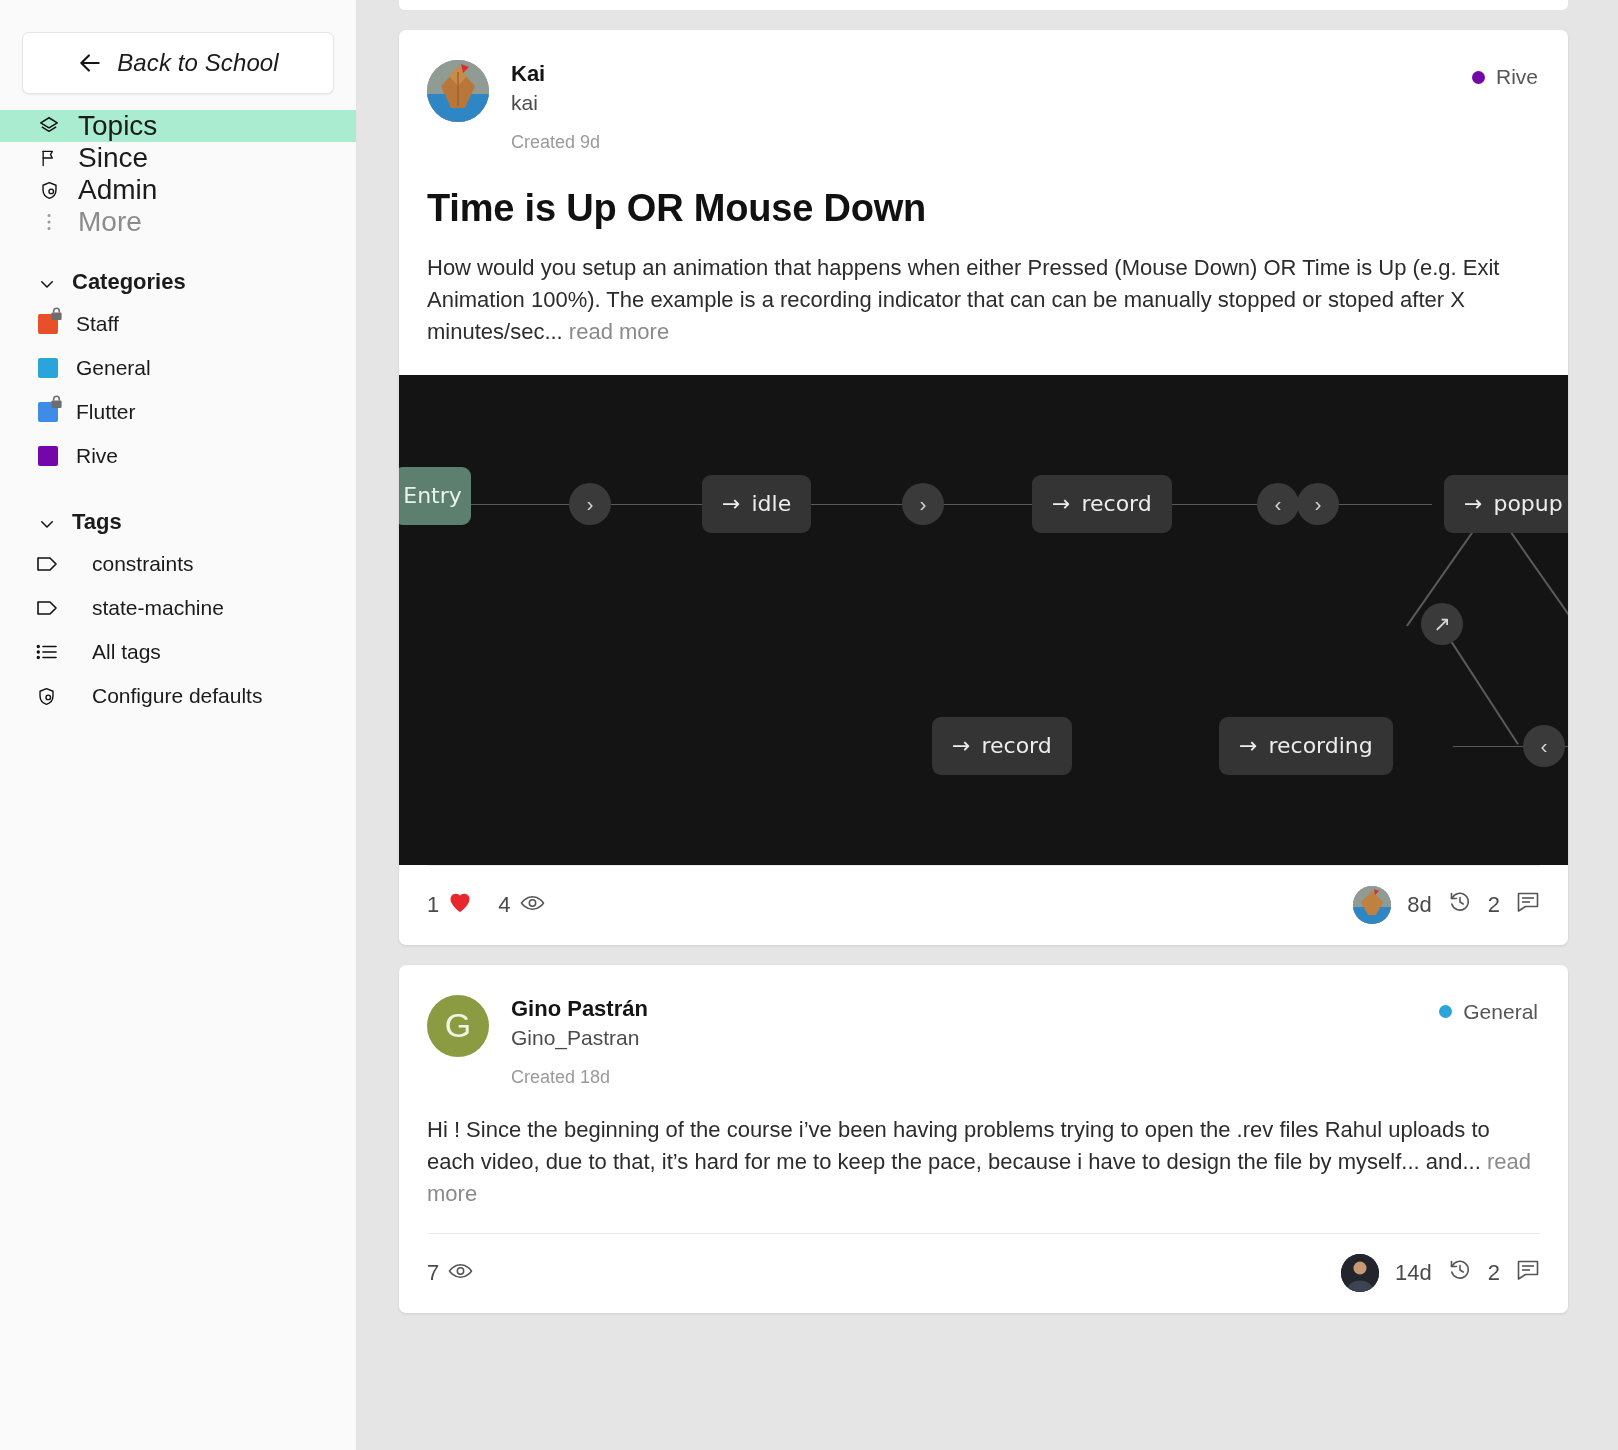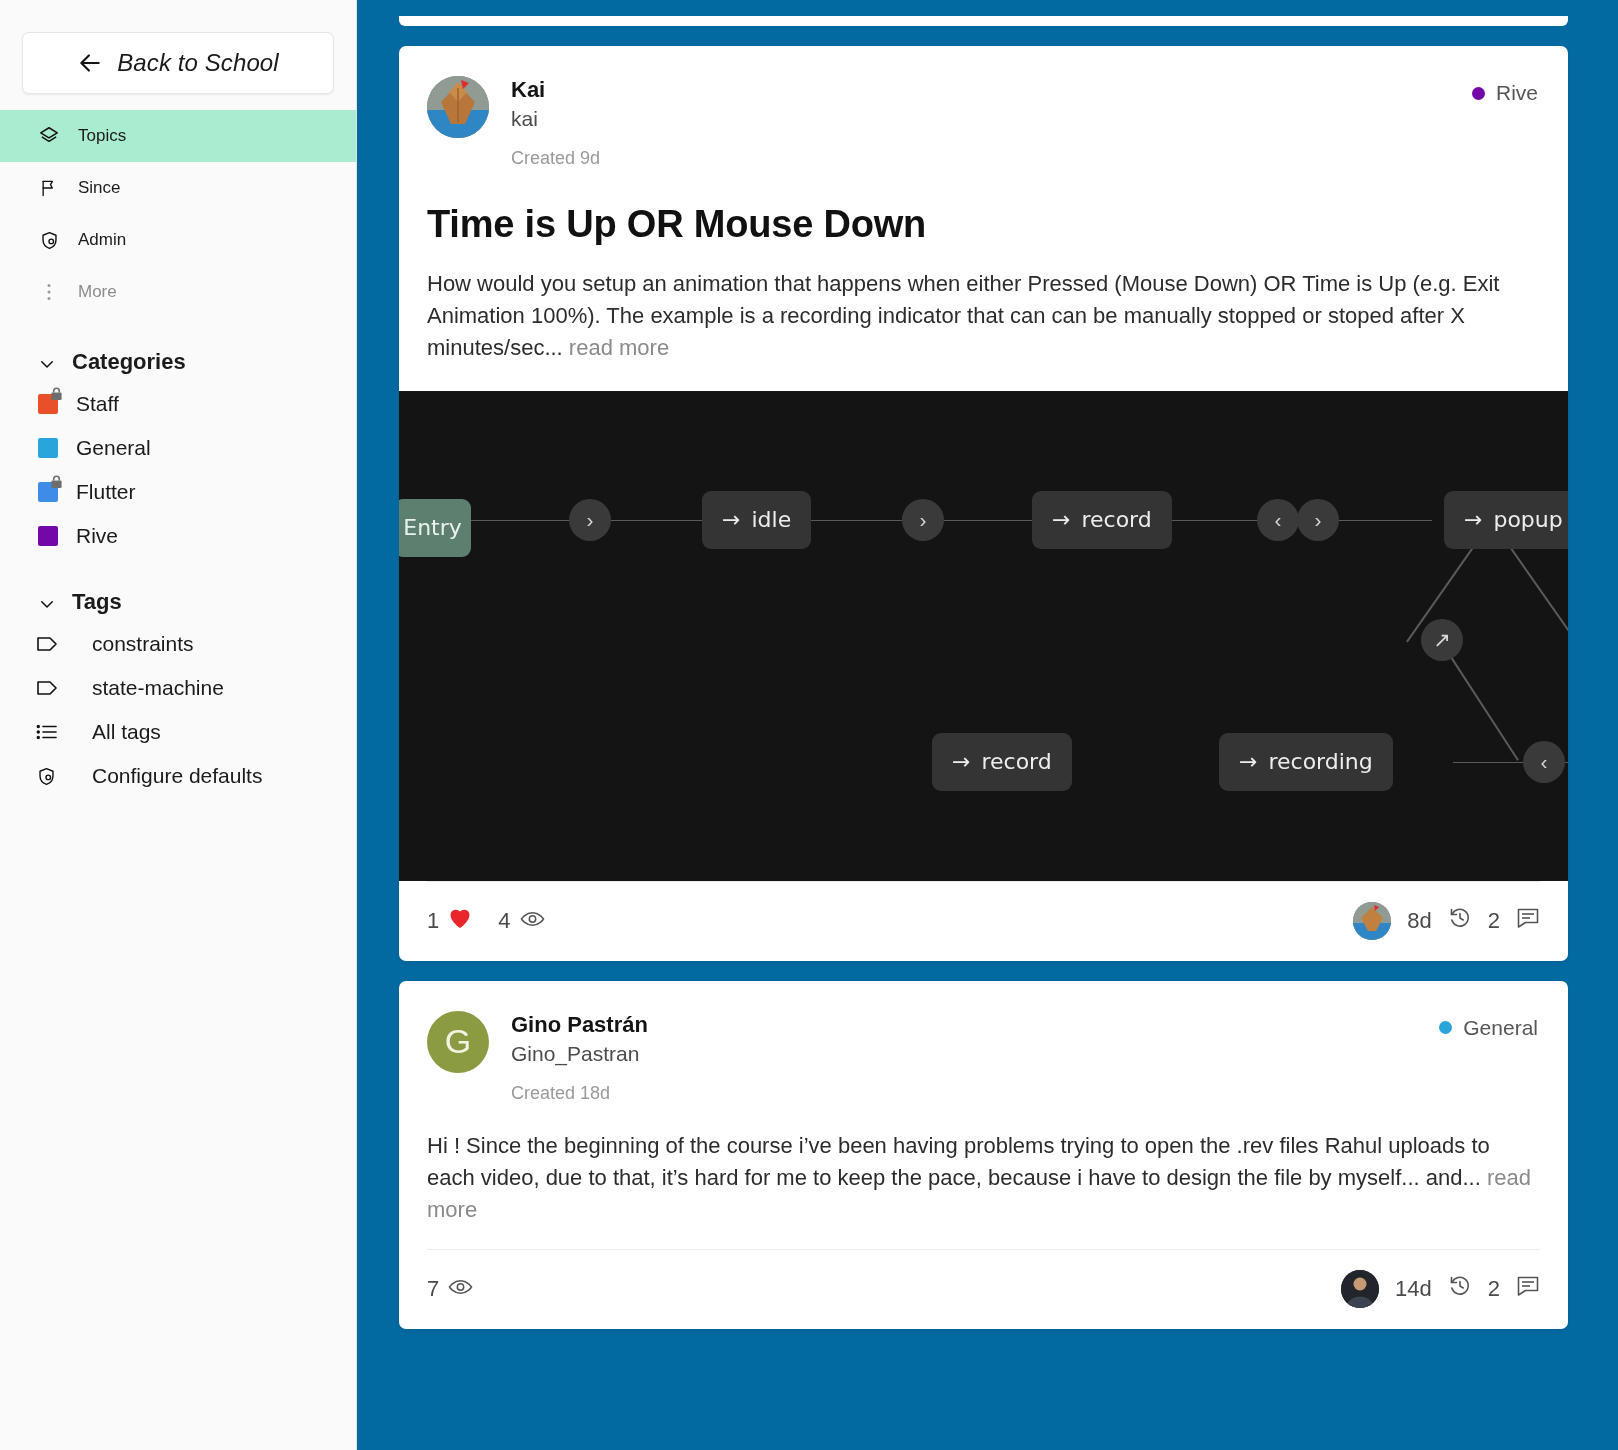--- a/index.html
+++ b/index.html
@@ -31,22 +31,22 @@
     gap: 14px;
     cursor: pointer;
     font-style: italic;
   }
   .back-btn .lbl { font-size: 24px; color: #1b1b1b; font-weight: 400; letter-spacing: .1px; }
   .back-arrow { width: 26px; height: 26px; display: block; }
 
   .nav-list { margin-top: 6px; }
   .nav-item {
     display: flex; align-items: center; gap: 18px;
-    height: 52px; padding-left: 38px;
-    font-size: 17px; color: #1b1b1b;
+    height: 32px; padding-left: 38px;
+    font-size: 28px; color: #1b1b1b;
     cursor: pointer;
   }
   .nav-item.active { background: #aaecd0; }
   .nav-item.muted { color: #8c8c8c; }
   .nav-ico { width: 22px; height: 22px; flex: 0 0 22px; display:flex; align-items:center; justify-content:center; }
 
   .section-head {
     display: flex; align-items: center; gap: 16px;
     padding-left: 38px; height: 40px;
     margin-top: 24px;
@@ -68,22 +68,22 @@
   .tag-item {
     display: flex; align-items: center; gap: 32px;
     height: 44px; padding-left: 36px;
     font-size: 21px; color: #1b1b1b; cursor: pointer;
   }
   .tag-ico { width: 24px; height: 22px; flex: 0 0 24px; display:flex; align-items:center; }
 
   
   .main {
     flex: 1 1 auto; height: 1450px;
-    background: #0369a1;
-    padding: 16px 50px 0 42px;
+    background: #e5e5e5;
+    padding: 0 50px 0 42px;
     position: relative;
     overflow: hidden;
   }
   .card-top-sliver {
     background: #ffffff; height: 10px;
     border-radius: 0 0 6px 6px; margin-bottom: 20px;
   }
   .post {
     background: #ffffff;
     border-radius: 7px;
@@ -365,21 +365,21 @@
         <div class="edge" style="left:1054px;top:371px; width:166px;"></div>
 
         <div class="pill" style="left:170px; top:108px;">›</div>
         <div class="pill" style="left:503px; top:108px;">›</div>
         <div class="pill" style="left:858px; top:108px;">‹</div>
         <div class="pill" style="left:898px; top:108px;">›</div>
         <div class="pill" style="left:1022px;top:228px;">↗</div>
 
         <div class="pill" style="left:1124px;top:350px;">‹</div>
 
-        <div class="node entry" style="left:-5px; top:108px; width:77px;">
+        <div class="node entry" style="left:-5px; top:92px; width:77px;">
           <span>Entry</span>
         </div>
         <div class="node" style="left:303px; top:100px;">
           <span>→</span>
           <span>idle</span>
         </div>
         <div class="node" style="left:633px; top:100px;">
           <span>→</span>
           <span>record</span>
         </div>

